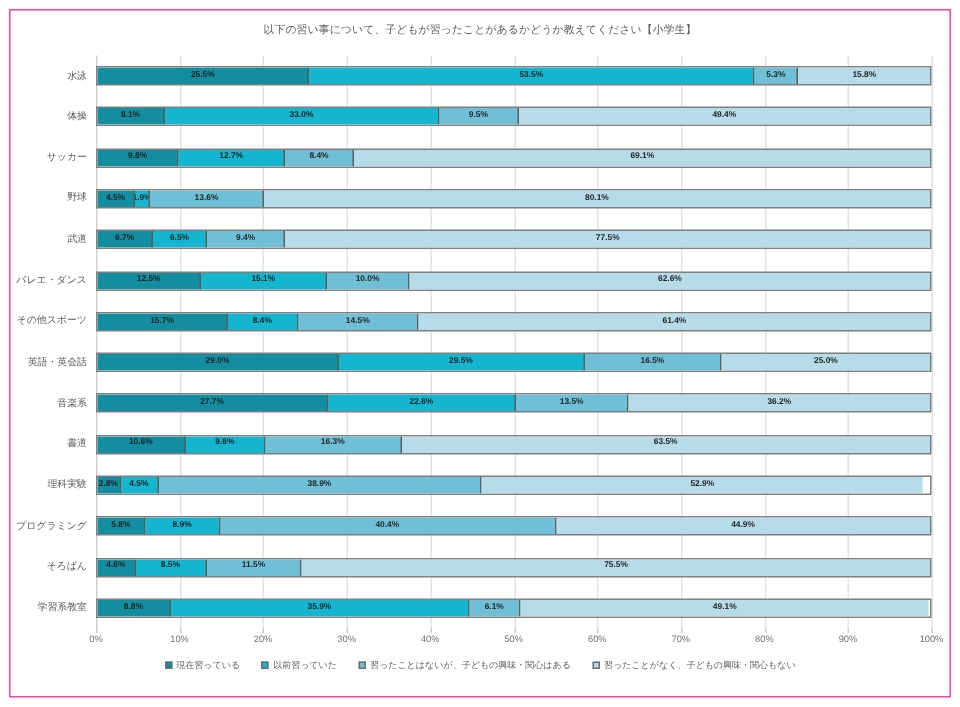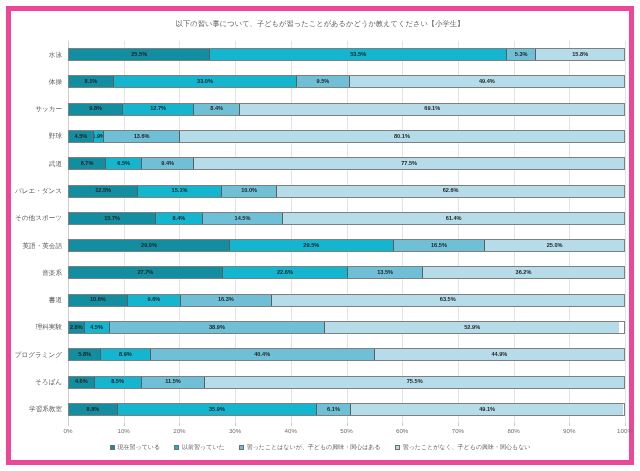--- a/index.html
+++ b/index.html
@@ -13,21 +13,21 @@
     height: 471px;
     overflow: hidden;
   }
 
   #chart-frame {
     position: relative;
     box-sizing: border-box;
     width: 628px;
     height: 459px;
     margin: 6px;
-    border: 5px solid #ec4899;
+    border: 1px solid #ec4899;
     background: #ffffff;
   }
 
   #chart-title {
     position: absolute;
     top: 8px;
     left: 0;
     width: 100%;
     text-align: center;
     font-size: 7.2px;

